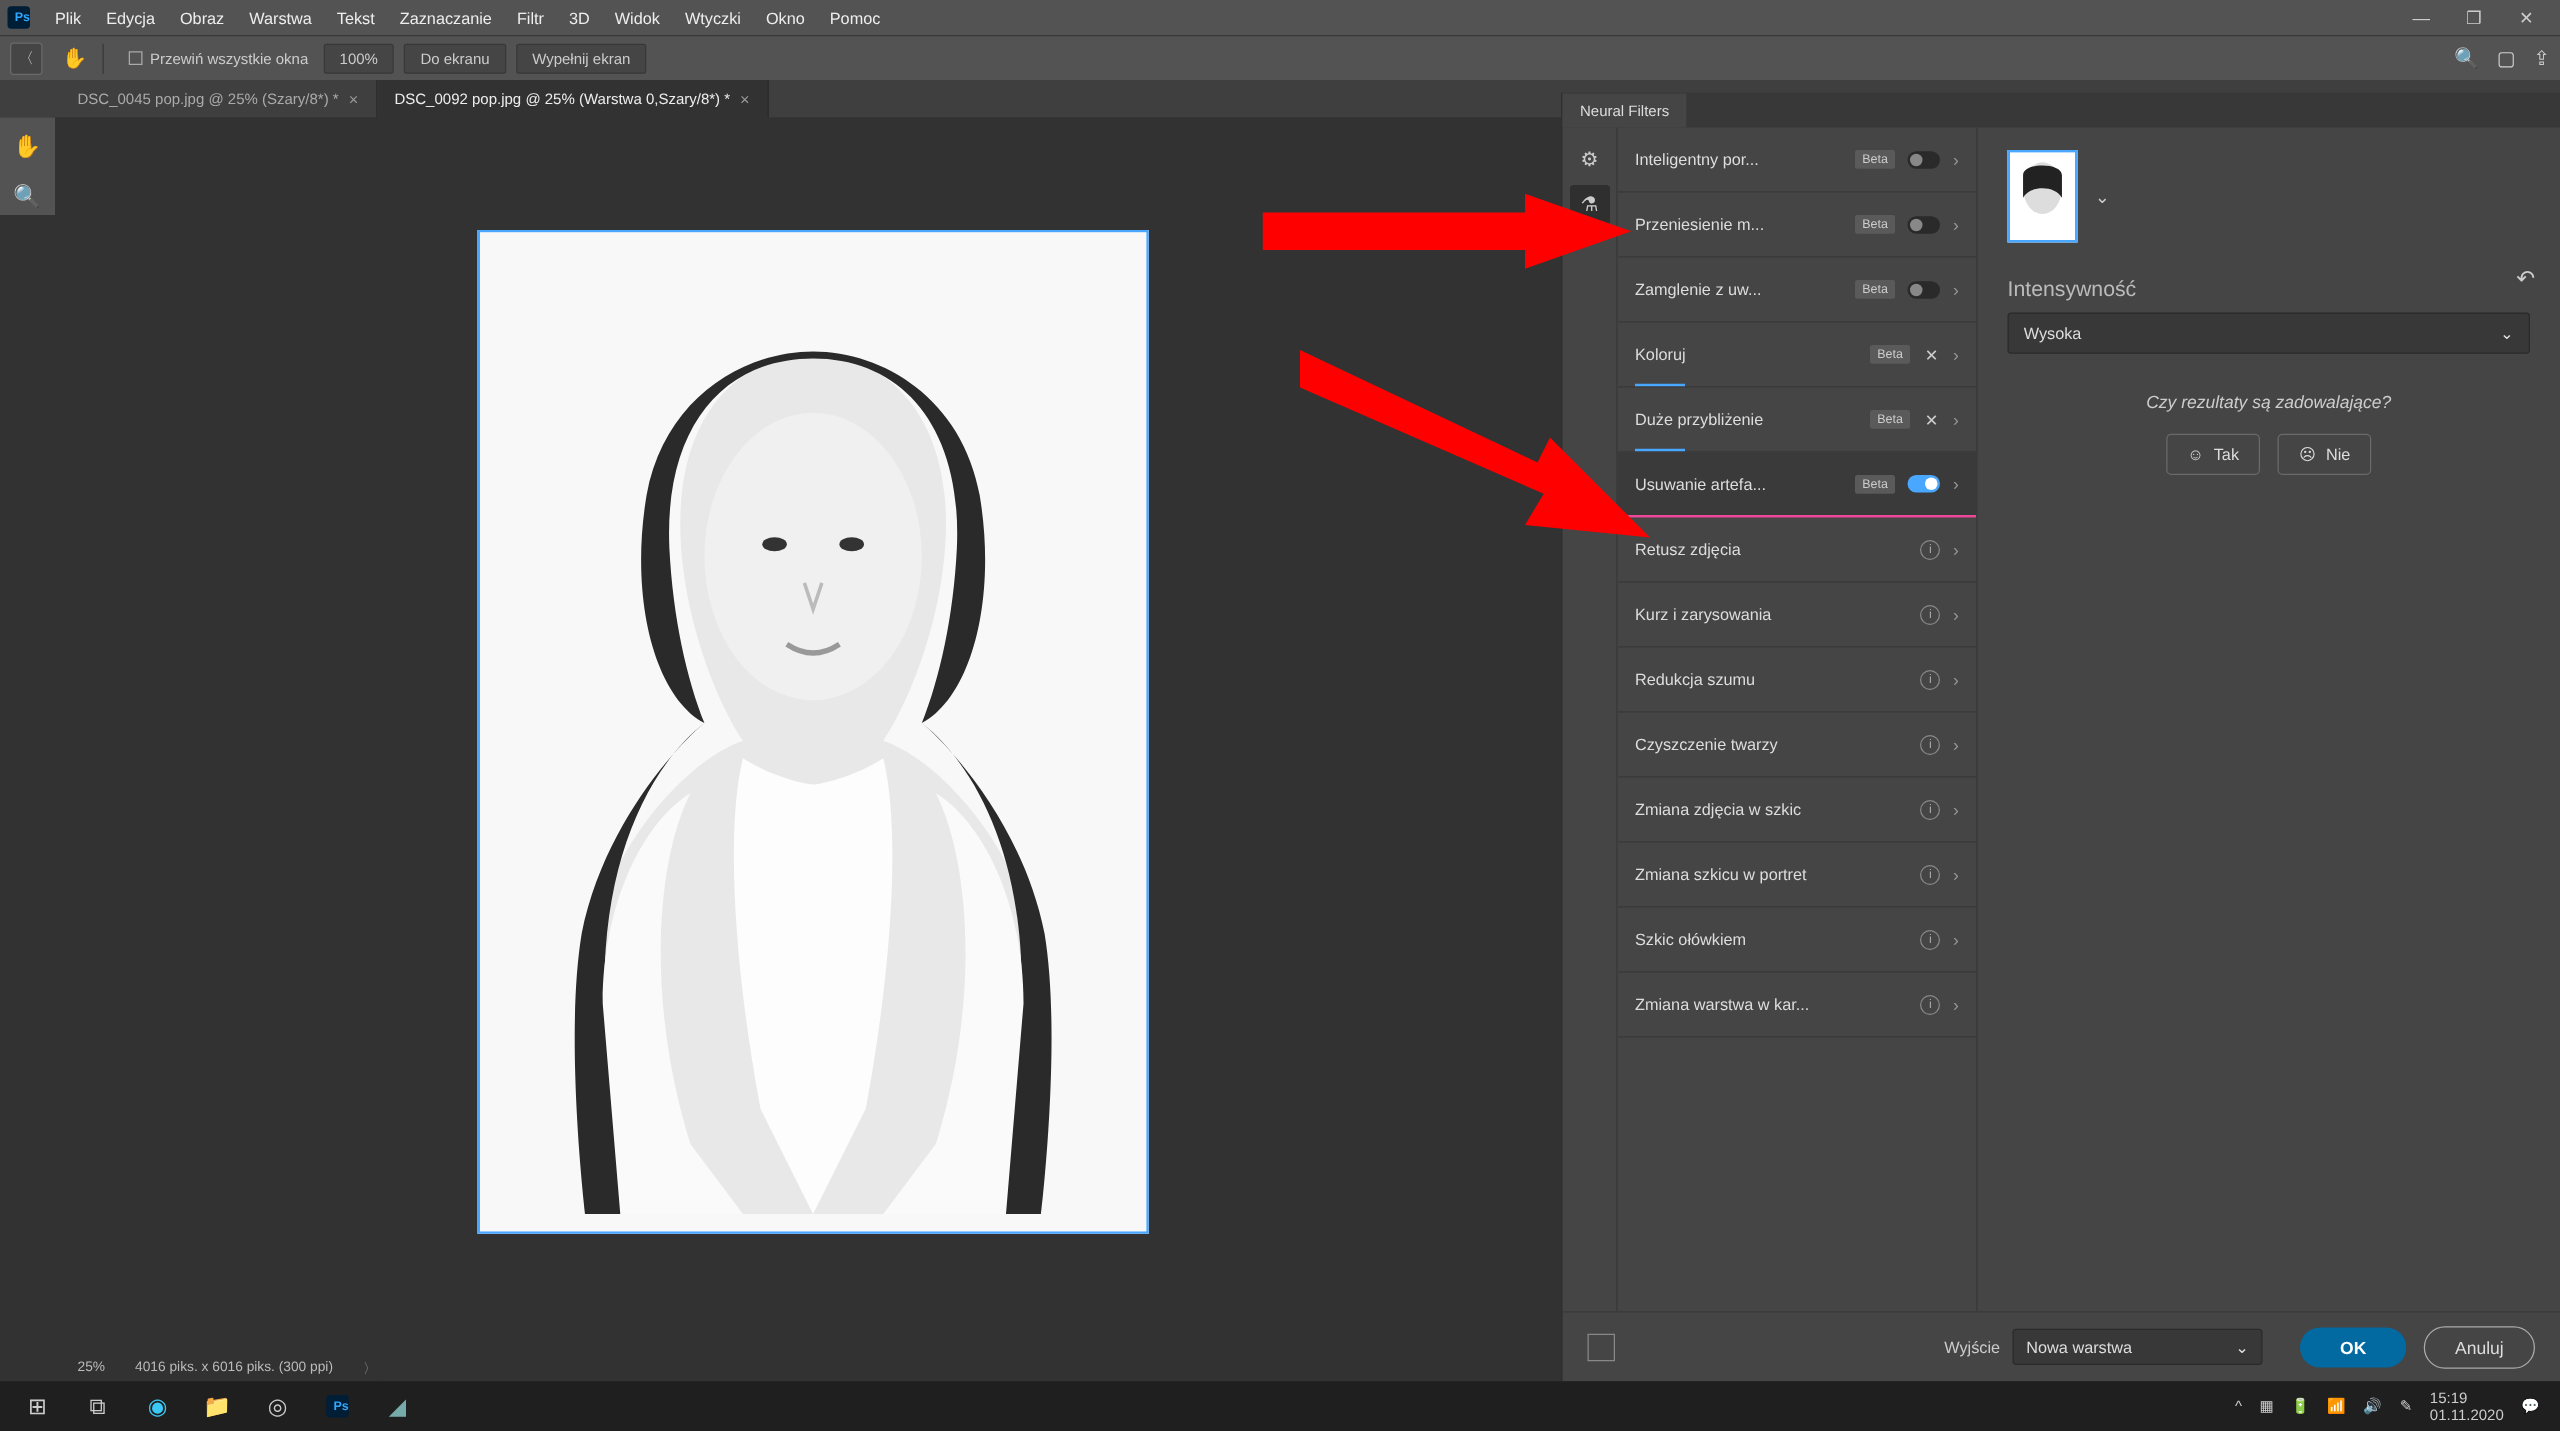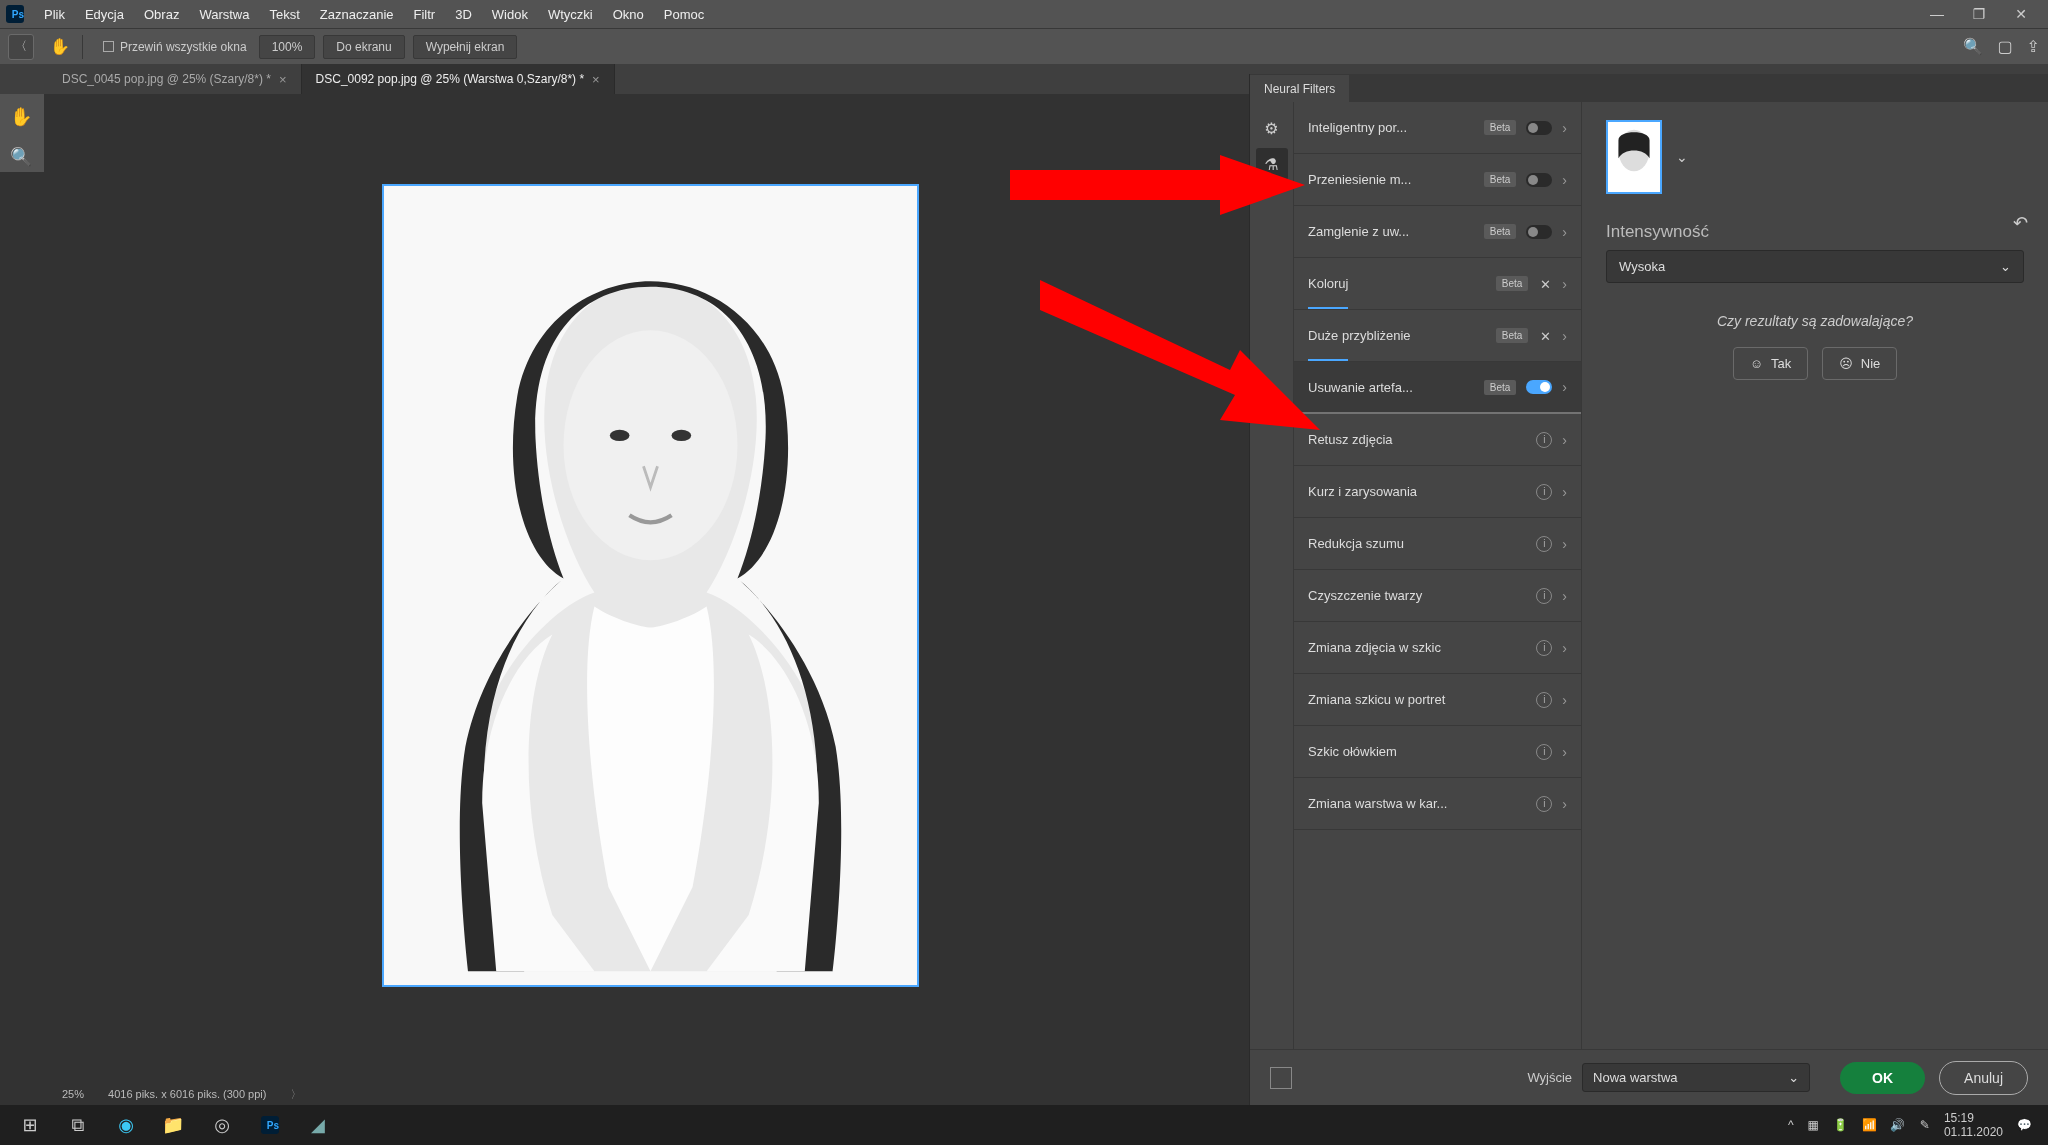--- a/index.html
+++ b/index.html
@@ -48,21 +48,21 @@
   .np-header{height:28px;background:#383838;display:flex;align-items:center;}
   .np-tab{background:#454545;padding:6px 14px;font-size:12px;color:#ddd;border-top:1px solid #454545;}
   
   .np-body{flex:1;display:flex;overflow:hidden;}
   .np-icons{width:44px;background:#454545;border-right:1px solid #383838;display:flex;flex-direction:column;align-items:center;padding-top:10px;gap:4px;}
   .np-icons div{width:32px;height:32px;display:flex;align-items:center;justify-content:center;border-radius:3px;font-size:16px;}
   .np-icons div.active{background:#2f2f2f;}
   
   .filter-list{width:288px;border-right:1px solid #383838;overflow-y:auto;}
   .filter-row{height:52px;border-bottom:1px solid #383838;display:flex;align-items:center;padding:0 14px;position:relative;cursor:default;}
-  .filter-row.selected{background:#3a3a3a;border-bottom:2px solid #737373;}
+  .filter-row.selected{background:#3a3a3a;border-bottom:2px solid #ec4899;}
   .filter-row.progress::after{content:"";position:absolute;bottom:0;left:14px;width:40px;height:2px;background:#4aa7ff;}
   .filter-name{flex:1;font-size:13px;color:#ddd;white-space:nowrap;overflow:hidden;text-overflow:ellipsis;}
   .beta-badge{font-size:10px;background:#5a5a5a;color:#ccc;padding:2px 6px;border-radius:2px;margin-right:10px;}
   .toggle{width:26px;height:14px;background:#2a2a2a;border-radius:7px;position:relative;margin-right:10px;}
   .toggle::after{content:"";width:10px;height:10px;background:#888;border-radius:50%;position:absolute;top:2px;left:2px;}
   .toggle.on{background:#4aa7ff;}
   .toggle.on::after{background:#fff;left:14px;}
   .x-icon{width:14px;height:14px;margin-right:10px;color:#ccc;font-size:13px;text-align:center;}
   .info-icon{width:16px;height:16px;border:1px solid #888;border-radius:50%;display:flex;align-items:center;justify-content:center;font-size:10px;margin-right:10px;color:#aaa;}
   .chevron{color:#999;font-size:14px;}
@@ -74,22 +74,22 @@
   .reset-icon{position:absolute;right:20px;top:110px;font-size:18px;color:#ccc;}
   .detail-label{font-size:17px;color:#bbb;margin-bottom:8px;}
   .detail-select{width:100%;background:#383838;border:1px solid #2a2a2a;border-radius:3px;padding:8px 12px;font-size:13px;color:#ddd;display:flex;justify-content:space-between;margin-bottom:30px;}
   .satisfy{text-align:center;font-style:italic;font-size:14px;color:#ccc;margin-bottom:18px;}
   .feedback-btns{display:flex;justify-content:center;gap:14px;}
   .fb-btn{border:1px solid #6a6a6a;border-radius:4px;padding:8px 16px;display:flex;align-items:center;gap:8px;font-size:13px;color:#ddd;}
   
   .np-footer{height:56px;border-top:1px solid #383838;display:flex;align-items:center;padding:0 20px;}
   .layout-icon{width:22px;height:22px;border:1px solid #888;margin-right:auto;}
   .out-label{font-size:13px;margin-right:10px;}
-  .out-select{width:228px;background:#383838;border:1px solid #2a2a2a;border-radius:3px;padding:6px 10px;font-size:13px;color:#ddd;display:flex;justify-content:space-between;margin-right:30px;}
-  .ok-btn{background:#15803d;color:#fff;border:none;border-radius:20px;padding:8px 32px;font-size:14px;font-weight:600;margin-right:14px;}
+  .out-select{width:200px;background:#383838;border:1px solid #2a2a2a;border-radius:3px;padding:6px 10px;font-size:13px;color:#ddd;display:flex;justify-content:space-between;margin-right:30px;}
+  .ok-btn{background:#0369a1;color:#fff;border:none;border-radius:20px;padding:8px 32px;font-size:14px;font-weight:600;margin-right:14px;}
   .cancel-btn{background:transparent;border:1px solid #aaa;color:#ddd;border-radius:20px;padding:8px 24px;font-size:14px;}
   
   
   .arrow{position:absolute;z-index:50;}
   .arrow svg{display:block;}
   
   
   .taskbar{position:absolute;bottom:0;left:0;right:0;height:40px;background:#1f1f1f;display:flex;align-items:center;padding:0 6px;}
   .tb-item{width:48px;height:40px;display:flex;align-items:center;justify-content:center;font-size:18px;}
   .tb-right{margin-left:auto;display:flex;align-items:center;gap:14px;padding-right:10px;color:#ccc;font-size:12px;}

